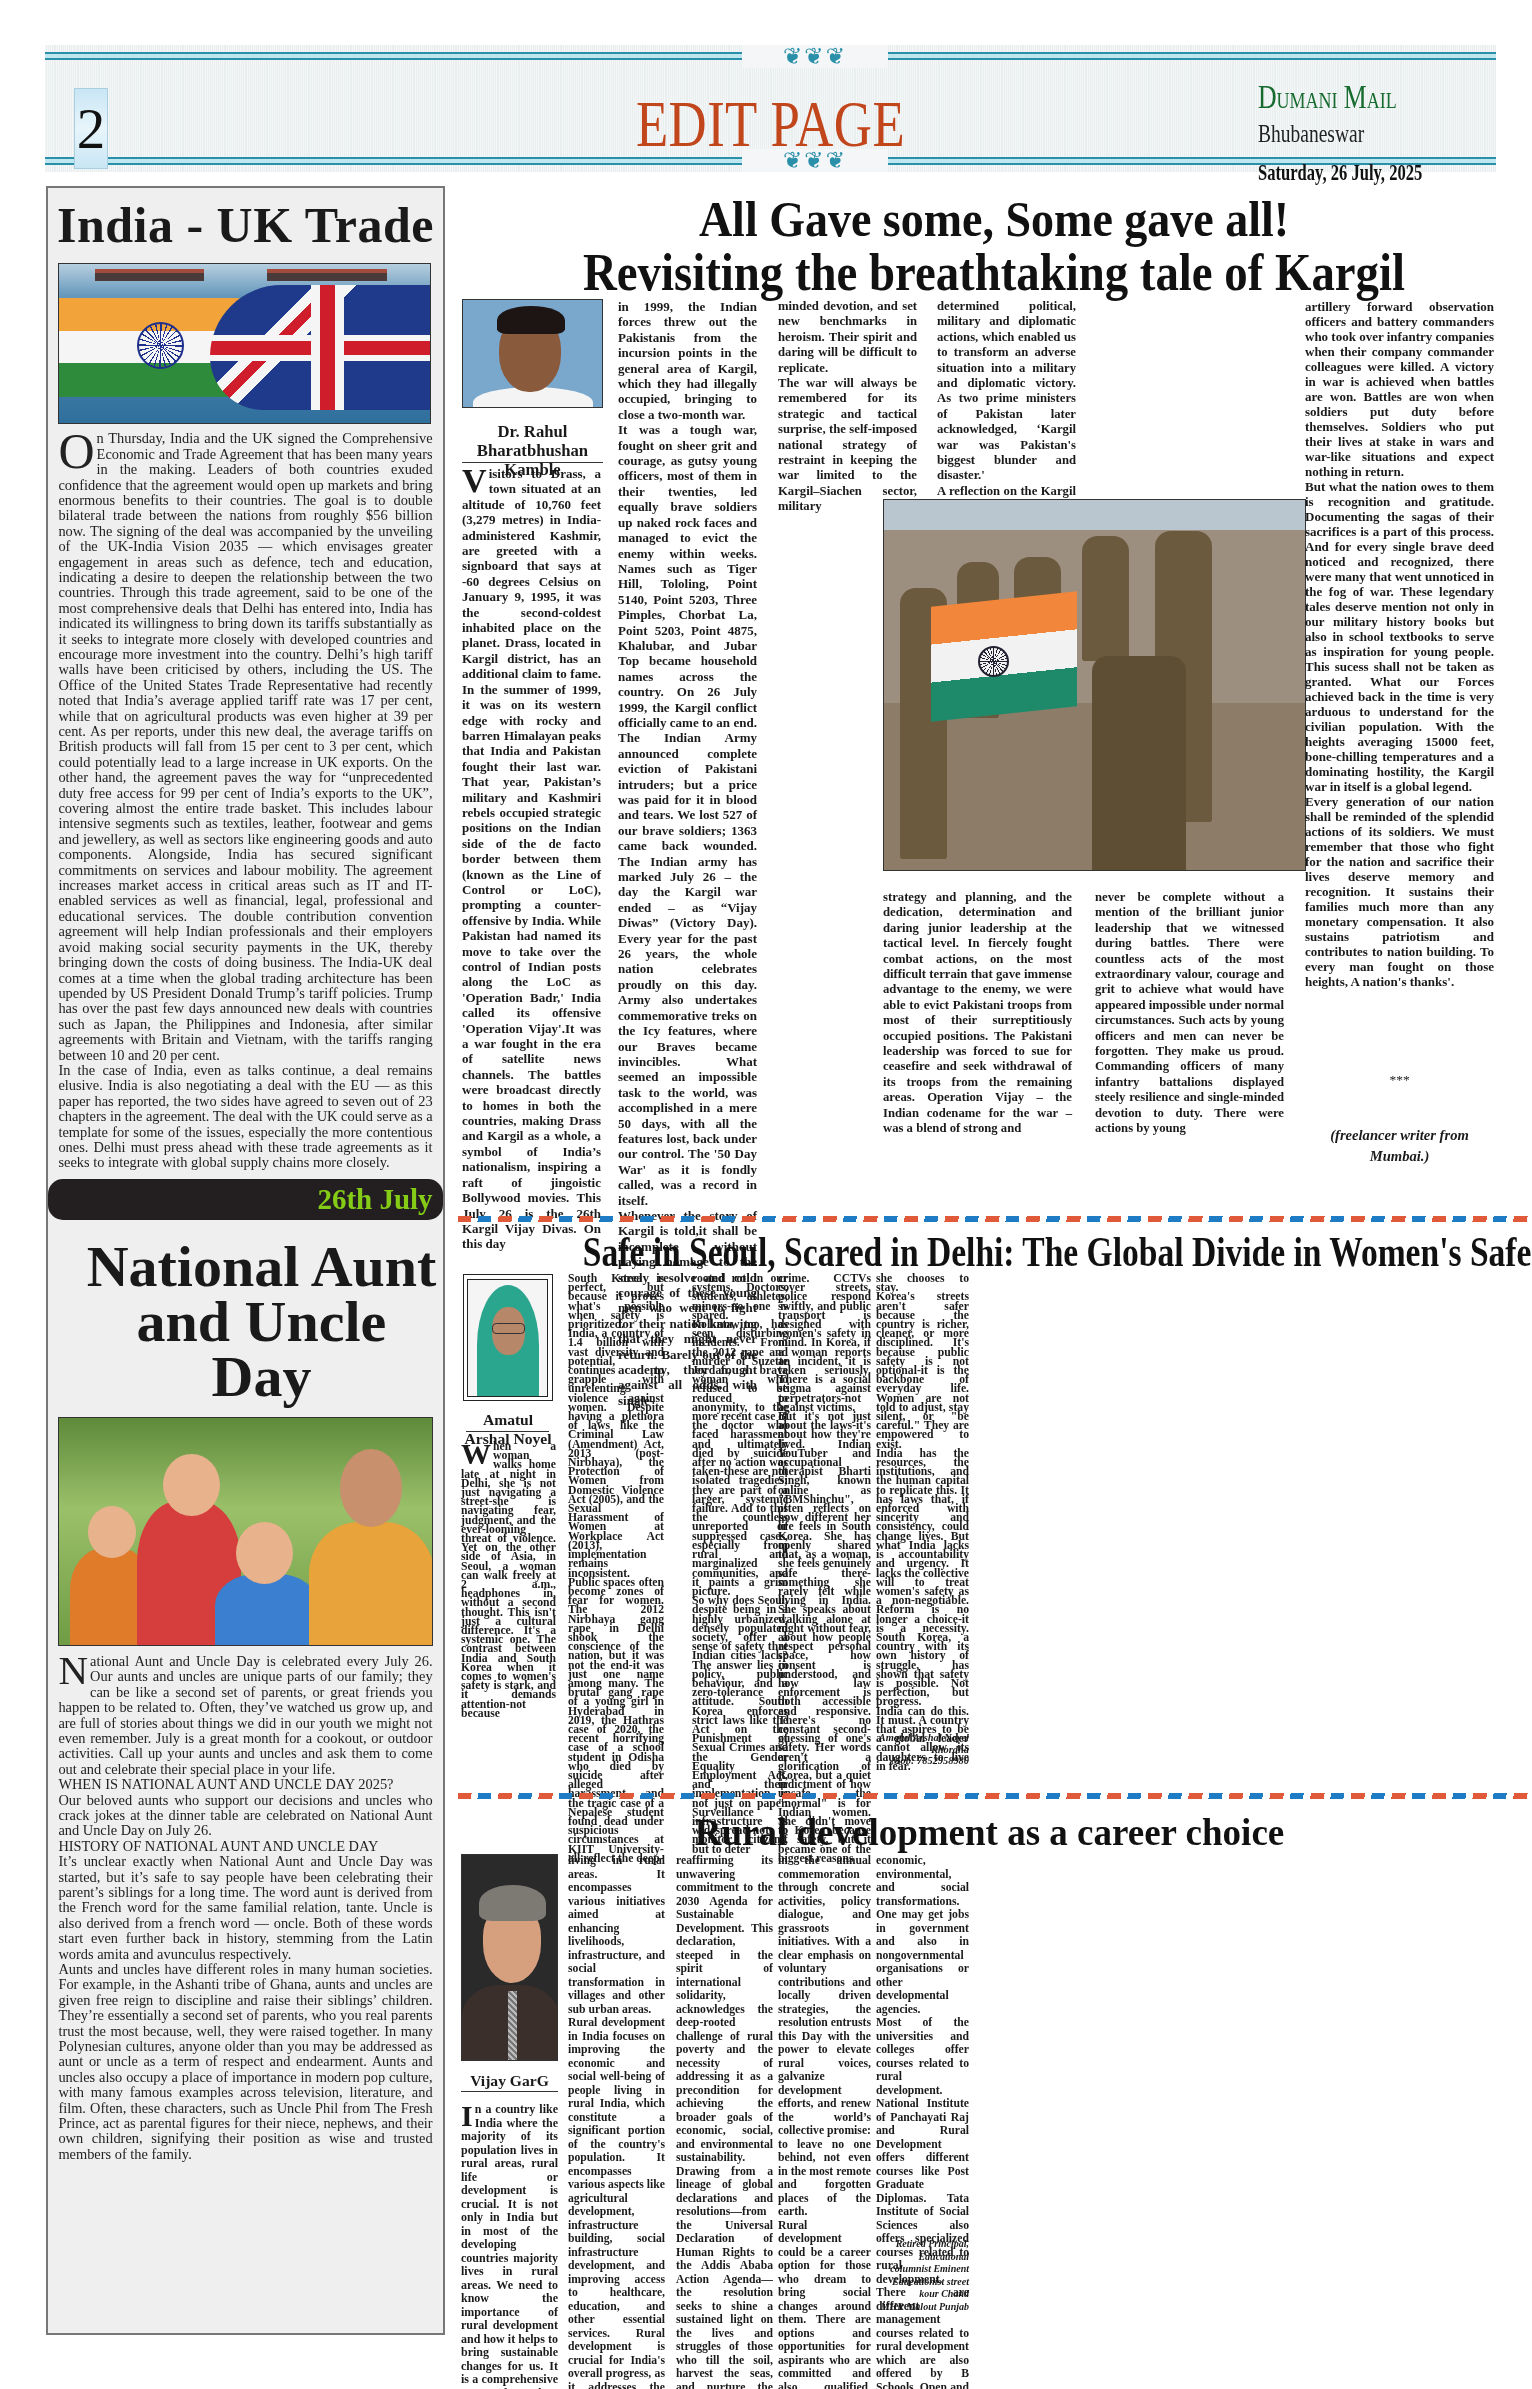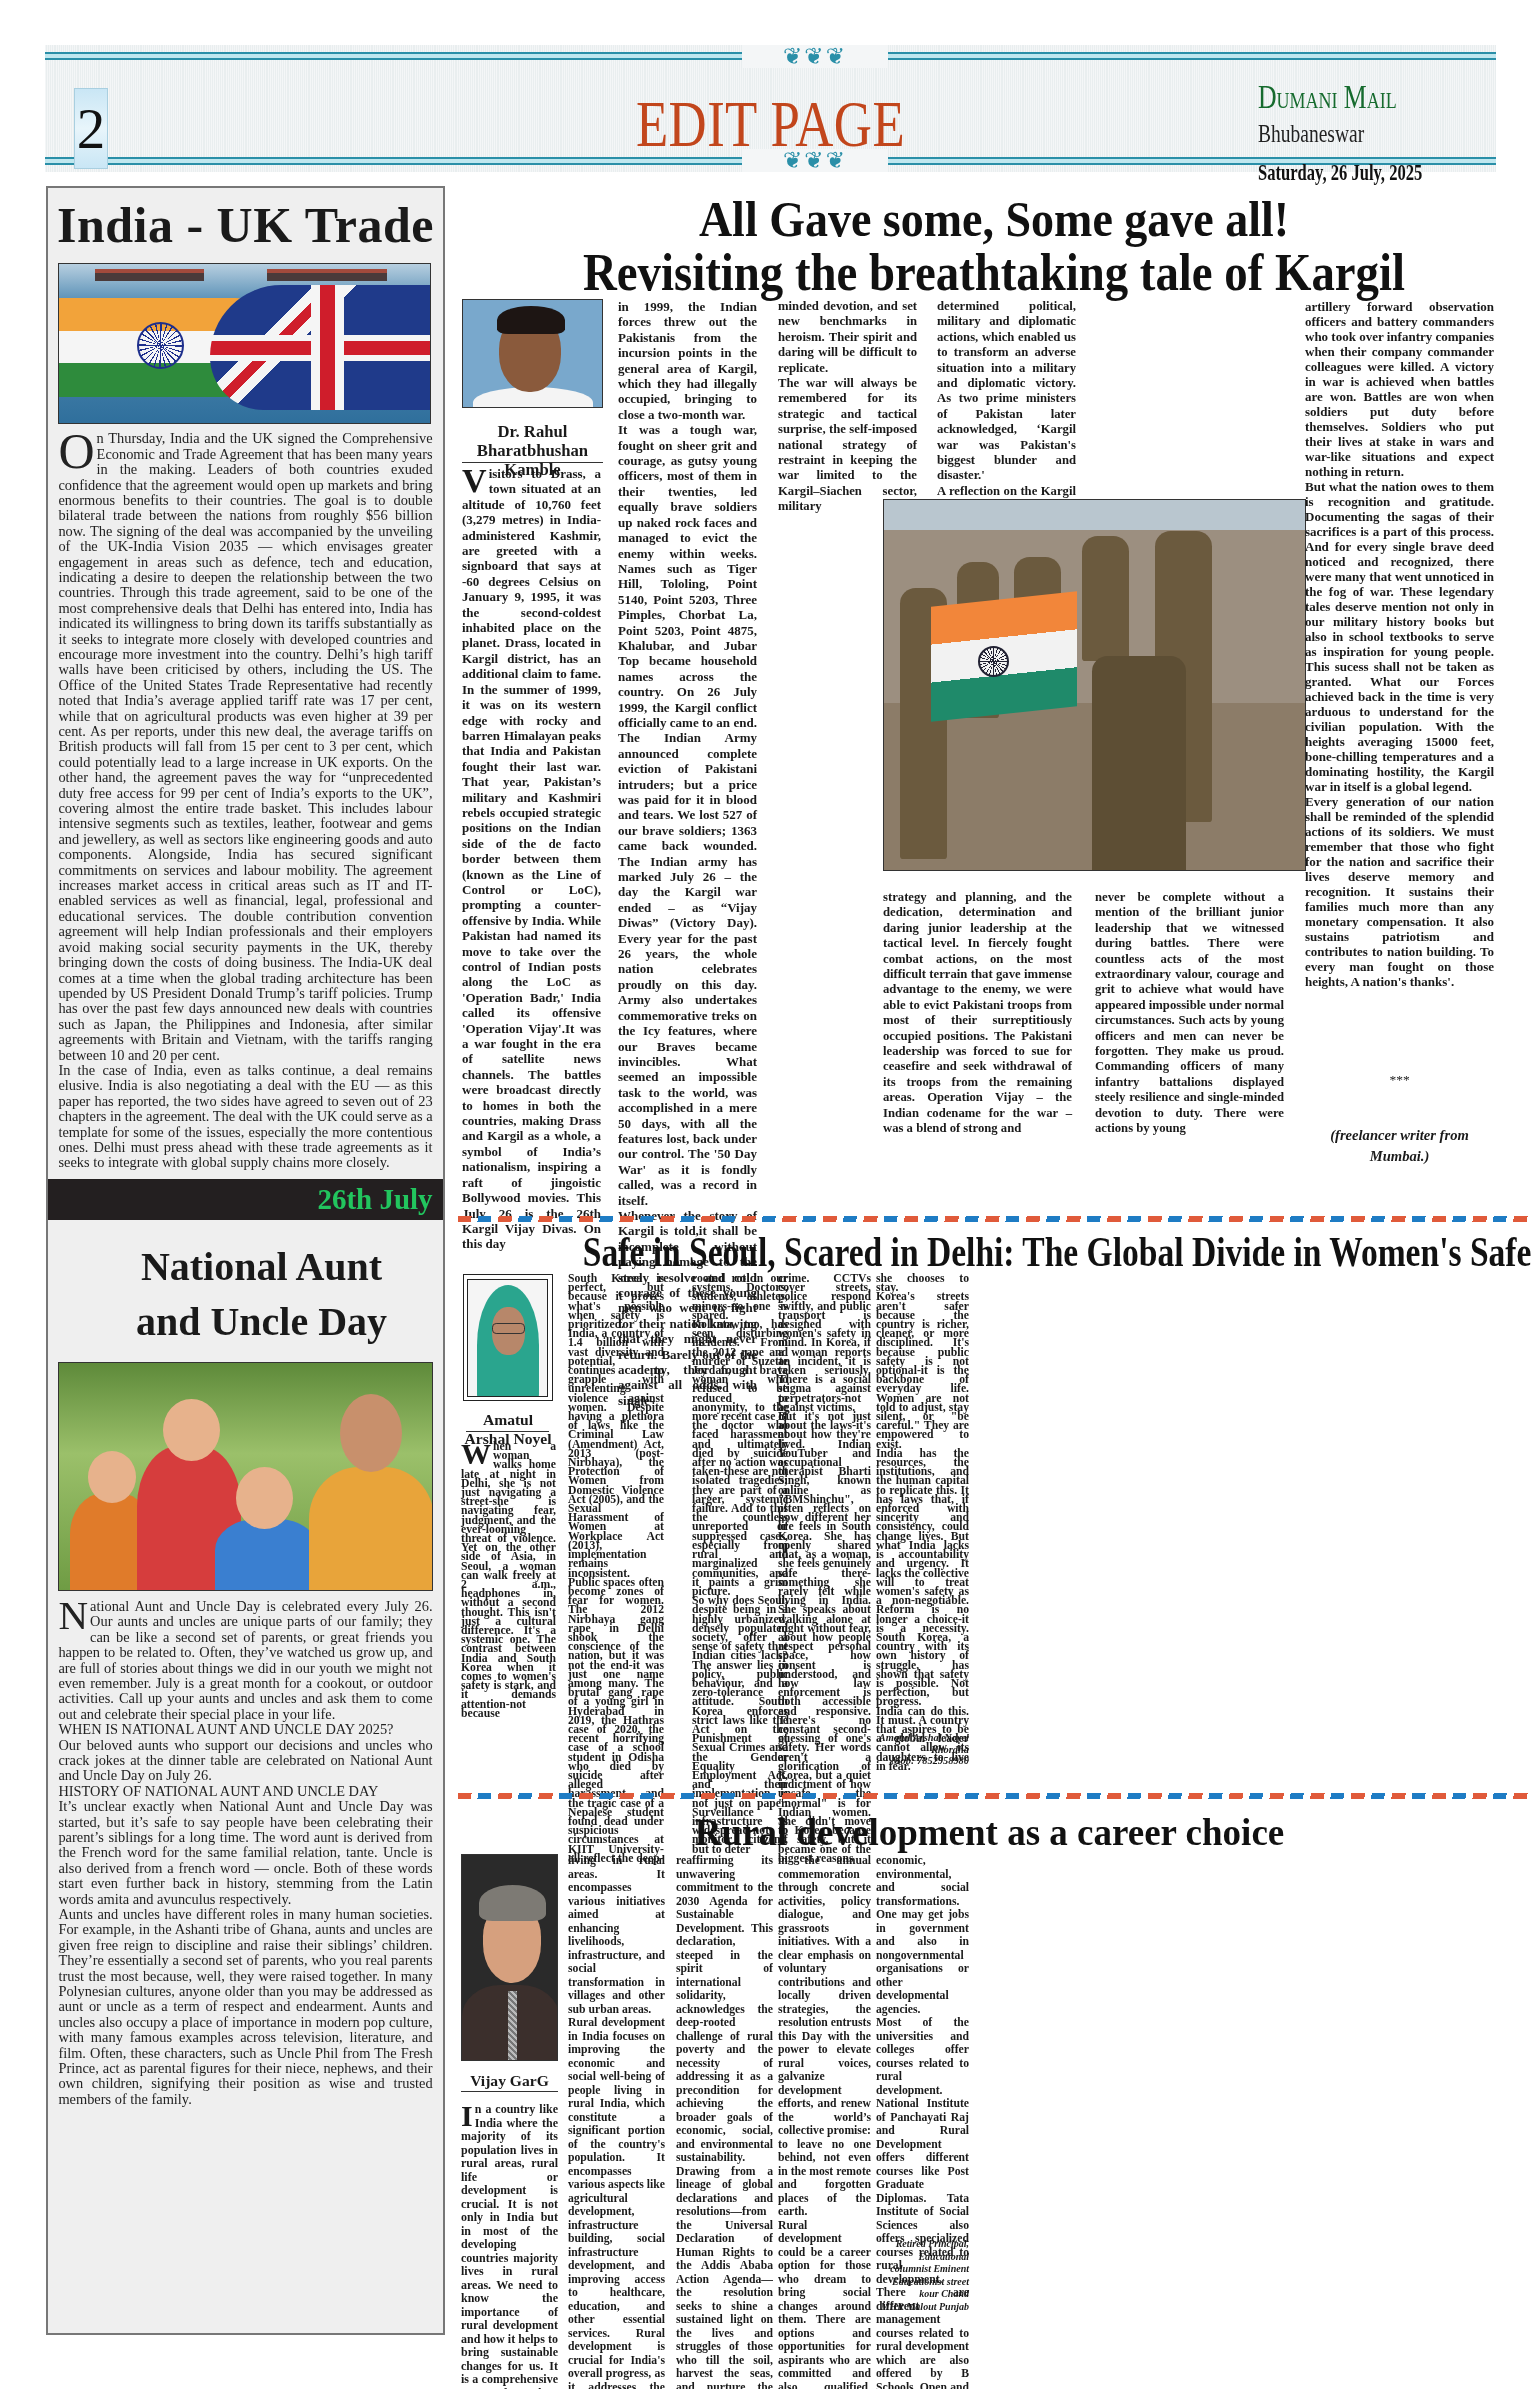--- a/index.html
+++ b/index.html
@@ -41,23 +41,23 @@
     background:
       linear-gradient(90deg, transparent 45%, #f5f5f5 45% 49%, #cf1d2b 49% 56%, #f5f5f5 56% 60%, transparent 60%),
       linear-gradient(180deg, transparent 40%, #f5f5f5 40% 45%, #cf1d2b 45% 56%, #f5f5f5 56% 61%, transparent 61%),
       linear-gradient(135deg, #1f3a8a 0 30%, #f5f5f5 30% 34%, #cf1d2b 34% 38%, #f5f5f5 38% 42%, #1f3a8a 42%); }
 
   .body-text { font-size: 14.4px; line-height: 15.4px; text-align: justify; color: #222; }
   .lc-text { padding: 0 10.4px; margin-top: 7.3px; }
   .lc-text p, .art p { margin: 0; }
   .dropcap { float: left; font-size: 50px; line-height: 39px; margin: 1px 2.1px 0 0; }
 
-  .date-band { margin-top: 8.3px; width: 100%; height: 41px; background: #231f20; color: #22c55e;
-    font-weight: bold; font-size: 29px; text-align: right; padding-right: 10.4px; line-height: 41px; }
-  .lc-title2 { text-align: center; font-weight: bold; font-size: 40px; line-height: 55px; margin-top: 19px; margin-left: 32px; }
+  .date-band { margin-top: 8.3px; width: 100%; height: 41px; background: #231f20; color: #84cc16;
+    font-weight: bold; font-size: 29px; text-align: right; padding-right: 10.4px; line-height: 41px; border-radius: 15px; }
+  .lc-title2 { text-align: center; font-weight: bold; font-size: 58px; line-height: 55px; margin-top: 19px; margin-left: 32px; }
   .family-img { margin: 12.5px 0 0 10.4px; width: 375px; height: 229px; position: relative; overflow: hidden;
     border: 0.5px solid #333; background: linear-gradient(180deg,#5e8a3a,#9bc06a 40%,#6f9c44); }
   .face { position: absolute; border-radius: 50%; background: #e7b28c; }
   .shirt { position: absolute; border-radius: 40% 40% 0 0; }
 
   
   .headline { position: absolute; text-align: center; font-weight: bold; color: #111; white-space: nowrap; }
   .kargil-h1 { left: 458px; width: 1072px; top: 190px; font-size: 50px; line-height: 58px; transform: scaleX(0.92); }
   .kargil-h2 { left: 458px; width: 1072px; top: 243px; font-size: 52px; line-height: 60px; transform: scaleX(0.90); }
 

